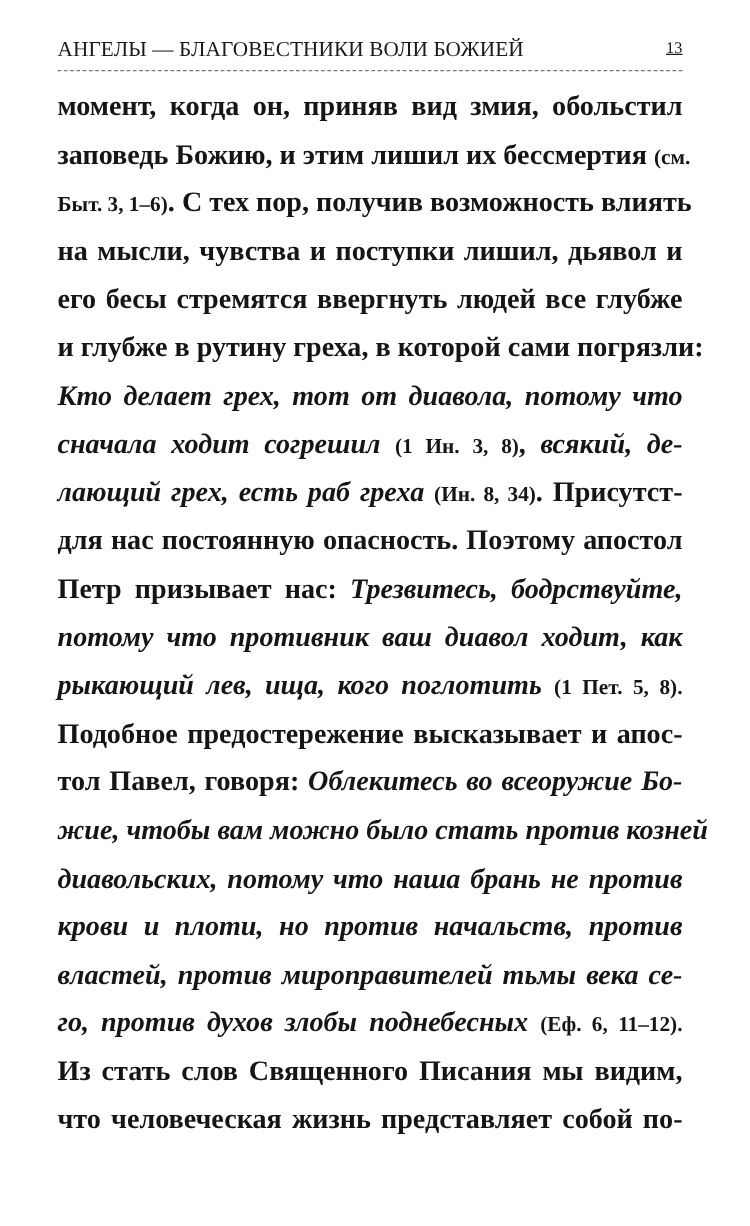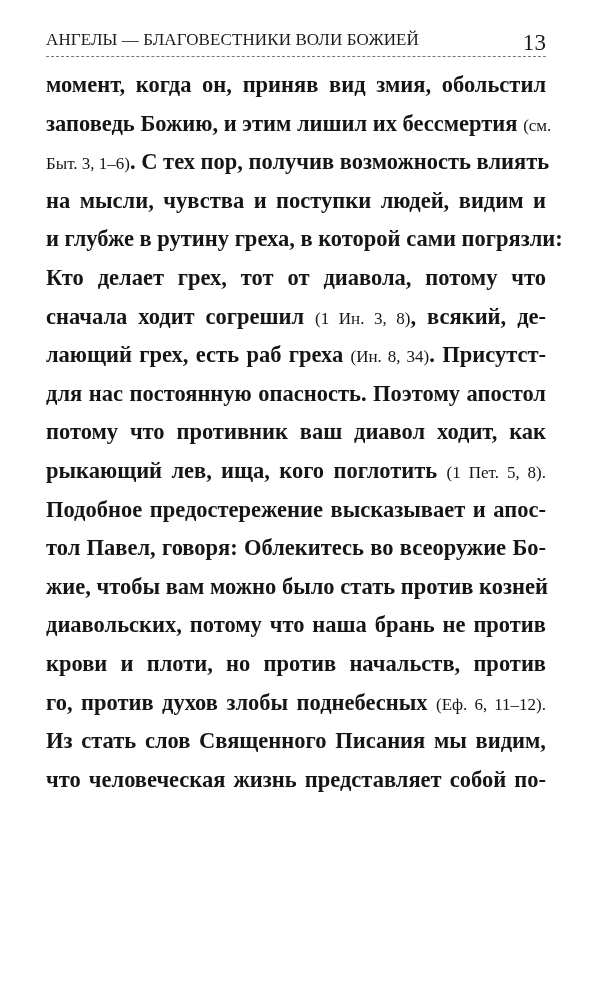--- a/index.html
+++ b/index.html
@@ -24,21 +24,22 @@
       justify-content: space-between;
       font-family: "Liberation Serif", serif;
       font-size: 17px;
       letter-spacing: 0.1px;
       color: #1a1a1a;
     }
     .running-head .title {
       text-transform: uppercase;
     }
     .running-head .page-num {
-      font-size: 23px;
+      font-size: 13px;
+      text-decoration: underline;
     }
     .head-rule {
       position: absolute;
       left: 46px;
       top: 56px;
       width: 500px;
       height: 0;
       border-top: 1.5px dashed #555555;
       opacity: 0.8;
     }
@@ -54,50 +55,54 @@
       color: #151515;
     }
     .line {
       display: block;
       white-space: nowrap;
       text-align: justify;
       text-align-last: justify;
       height: 38.6px;
     }
     .it {
+      font-style: italic;
       margin-top: 40px;
     }
     .ref {
-      font-weight: normal;
+      font-weight: bold;
       font-size: 17px;
       margin-top: 12px;
     }
   </style>
 </head>
 <body>
 
 <div class="running-head">
   <span class="title">АНГЕЛЫ — БЛАГОВЕСТНИКИ ВОЛИ БОЖИЕЙ</span>
   <span class="page-num">13</span>
 </div>
 <div class="head-rule"></div>
 
 <div class="body-text" id="body-text">
     <span class="line"><span>момент, когда он, приняв вид змия, обольстил</span></span>
     <span class="line"><span>заповедь Божию, и этим лишил их бессмертия </span><span class="ref">(см.</span></span>
     <span class="line"><span class="ref">Быт. 3, 1–6)</span><span>. С тех пор, получив возможность влиять</span></span>
-    <span class="line"><span>на мысли, чувства и поступки людей, видим и</span></span>
+    <span class="line"><span>на мысли, чувства и поступки лишил, дьявол и</span></span>
+    <span class="line"><span>его бесы стремятся ввергнуть людей все глубже</span></span>
     <span class="line"><span>и глубже в рутину греха, в которой сами погрязли:</span></span>
     <span class="line"><span class="it">Кто делает грех, тот от диавола, потому что</span></span>
     <span class="line"><span class="it">сначала ходит согрешил </span><span class="ref">(1 Ин. 3, 8)</span><span>, </span><span class="it">всякий, де-</span></span>
     <span class="line"><span class="it">лающий грех, есть раб греха </span><span class="ref">(Ин. 8, 34)</span><span>. Присутст-</span></span>
     <span class="line"><span>для нас постоянную опасность. Поэтому апостол</span></span>
+    <span class="line"><span>Петр призывает нас: </span><span class="it">Трезвитесь, бодрствуйте,</span></span>
     <span class="line"><span class="it">потому что противник ваш диавол ходит, как</span></span>
     <span class="line"><span class="it">рыкающий лев, ища, кого поглотить </span><span class="ref">(1 Пет. 5, 8).</span></span>
     <span class="line"><span>Подобное предостережение высказывает и апос-</span></span>
     <span class="line"><span>тол Павел, говоря: </span><span class="it">Облекитесь во всеоружие Бо-</span></span>
     <span class="line"><span class="it">жие, чтобы вам можно было стать против козней</span></span>
     <span class="line"><span class="it">диавольских, потому что наша брань не против</span></span>
     <span class="line"><span class="it">крови и плоти, но против начальств, против</span></span>
+    <span class="line"><span class="it">властей, против мироправителей тьмы века се-</span></span>
     <span class="line"><span class="it">го, против духов злобы поднебесных </span><span class="ref">(Еф. 6, 11–12).</span></span>
     <span class="line"><span>Из стать слов Священного Писания мы видим,</span></span>
     <span class="line"><span>что человеческая жизнь представляет собой по-</span></span>
   </div>
 
 </body></html>

